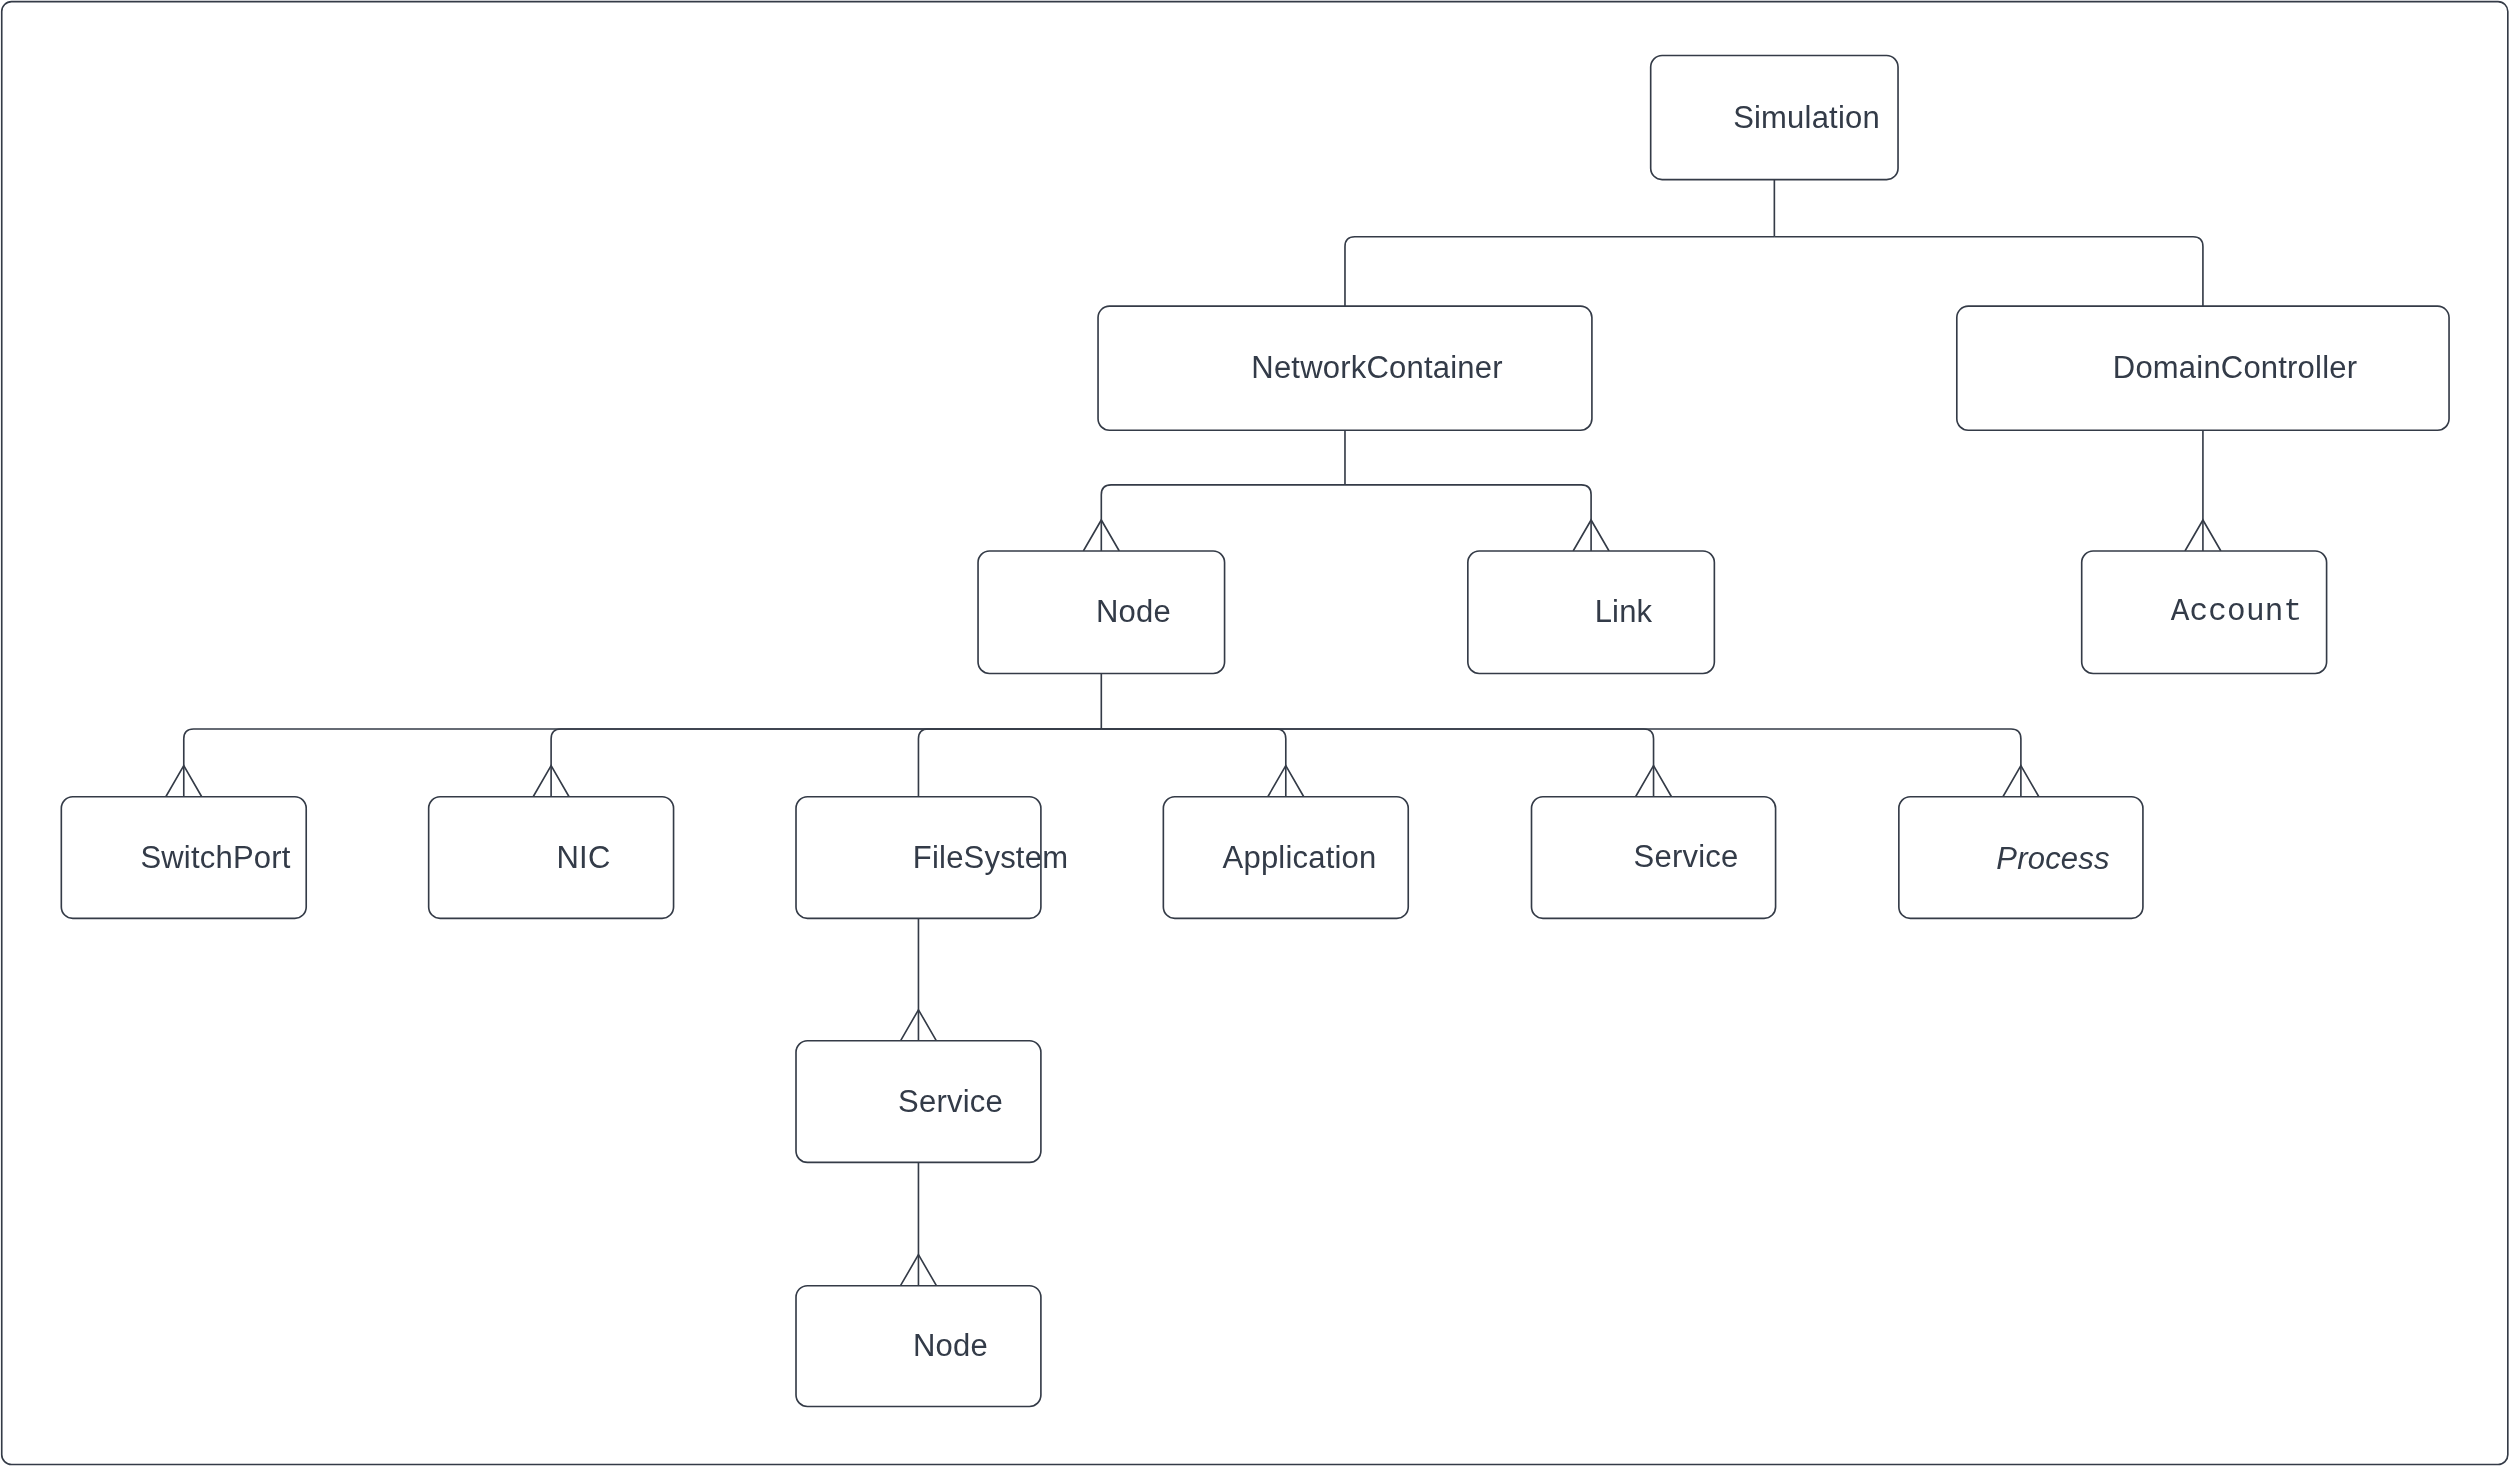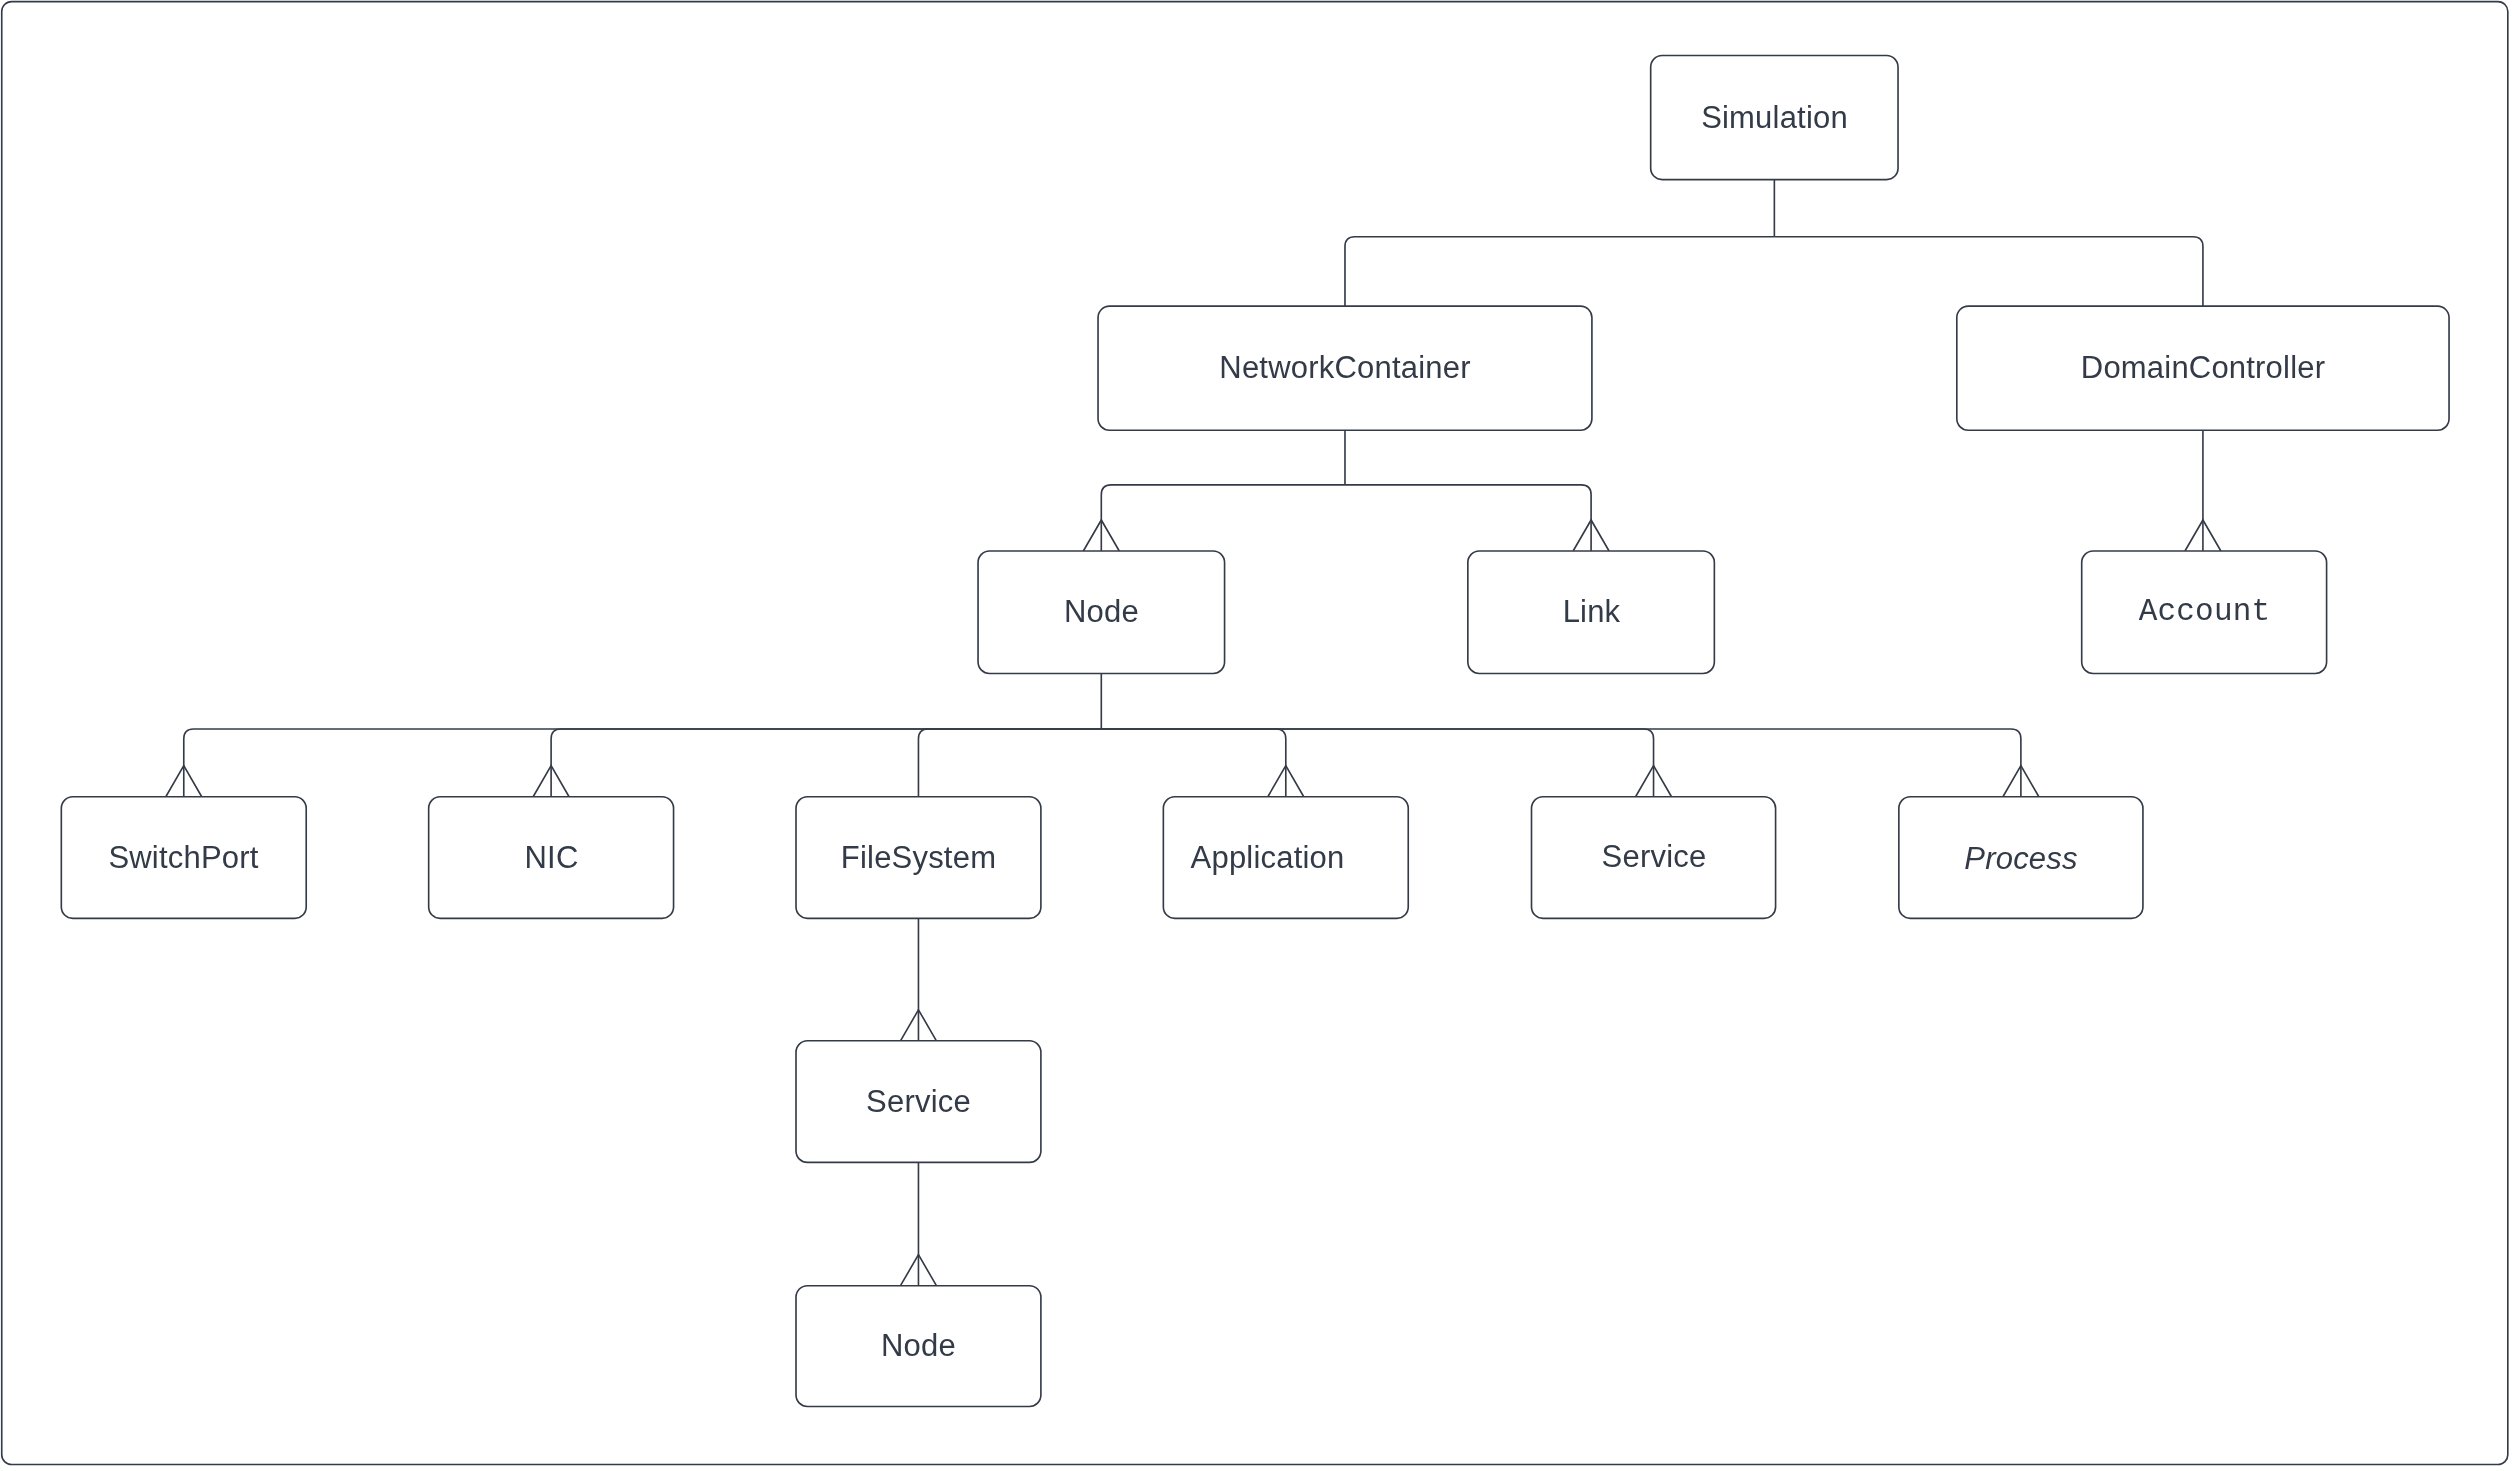--- a/index.html
+++ b/index.html
@@ -32,20 +32,21 @@
     justify-content: center;
     text-align: center;
     color: #333b48;
     font-size: 31px;
     font-family: "Liberation Sans", sans-serif;
     font-weight: 400;
     letter-spacing: 0.2px;
     line-height: 1.1;
     white-space: nowrap;
     pointer-events: none;
+    padding-left: 32px;
   }
 </style>
 </head>
 <body>
 
 <div id="canvas">
   <svg id="diagram-svg" viewBox="0 0 3077 1802" xmlns="http://www.w3.org/2000/svg">
       <rect x="2" y="2" width="3070" height="1792" rx="12" ry="12" fill="none" stroke="#343b47" stroke-width="2"></rect>
       <g>
         <path d="M 2173.5 220 L 2173.5 290" fill="none" stroke="#343b47" stroke-width="2"></path>
@@ -94,21 +95,21 @@
     </svg>
   <div id="labels">
       <div class="node-label" style="left: 1651px; top: 56px; width: 247px; height: 124px;">Simulation</div>
       <div class="node-label" style="left: 1098px; top: 306px; width: 494px; height: 124px;">NetworkContainer</div>
       <div class="node-label" style="left: 1957px; top: 306px; width: 492px; height: 124px;">DomainController</div>
       <div class="node-label" style="left: 978px; top: 551px; width: 247px; height: 122px;">Node</div>
       <div class="node-label" style="left: 1468px; top: 551px; width: 247px; height: 122px;">Link</div>
       <div class="node-label" style="left: 2082px; top: 551px; width: 245px; height: 122px; font-family: Liberation Mono, monospace;">Account</div>
       <div class="node-label" style="left: 61px; top: 797px; width: 245px; height: 122px;">SwitchPort</div>
       <div class="node-label" style="left: 429px; top: 797px; width: 245px; height: 122px;">NIC</div>
-      <div class="node-label" style="left: 796px; top: 797px; width: 245px; height: 122px;">FileSystem</div>
+      <div class="node-label" style="left: 836px; top: 797px; width: 245px; height: 122px;">FileSystem</div>
       <div class="node-label" style="left: 1163px; top: 797px; width: 209px; height: 122px;">Application</div>
       <div class="node-label" style="left: 1532px; top: 797px; width: 244px; height: 120px;">Service</div>
       <div class="node-label" style="left: 1899px; top: 798px; width: 244px; height: 122px; font-style: italic;">Process</div>
       <div class="node-label" style="left: 796px; top: 1041px; width: 245px; height: 122px;">Service</div>
       <div class="node-label" style="left: 796px; top: 1286px; width: 245px; height: 121px;">Node</div>
     </div>
 </div>
 
 
 </body></html>

